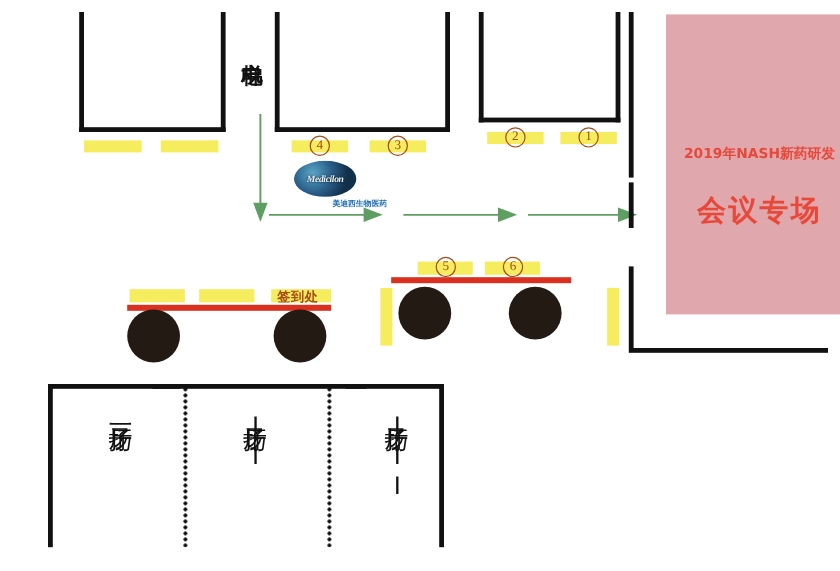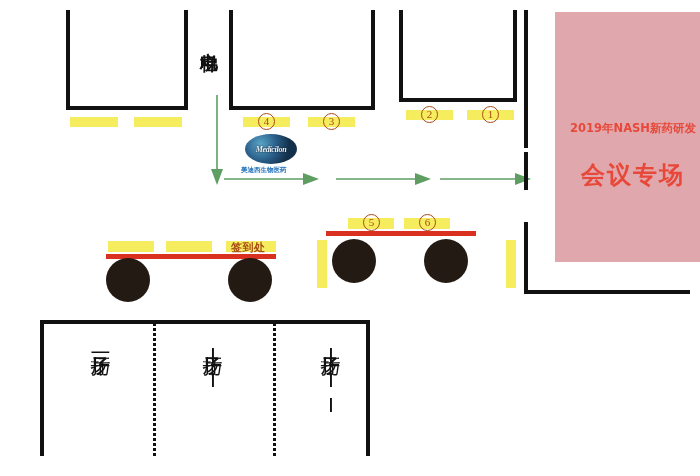--- a/index.html
+++ b/index.html
@@ -129,20 +129,21 @@
     text-shadow: 0 0 2px #000;
     font-family: Liberation Serif, serif;
   }
   .logo-caption {
     position: absolute;
     font-size: 6.5px;
     font-weight: 700;
     color: #1F6FB8;
     white-space: nowrap;
     font-family: "DejaVu Sans", "Liberation Sans", sans-serif;
+    margin-left: 36px;
   }
 </style>
 </head>
 <body>
 
 <div id="floorplan">
 
   <div class="wall" style="left:66px; top:10px; width:4px; height:100px;"></div>
   <div class="wall" style="left:66px; top:106px; width:122px; height:4px;"></div>
   <div class="wall" style="left:184px; top:10px; width:4px; height:100px;"></div>

